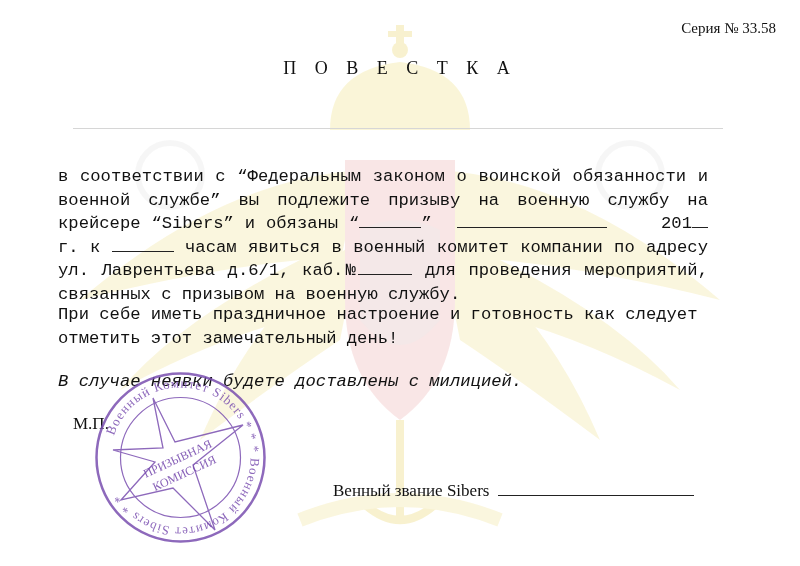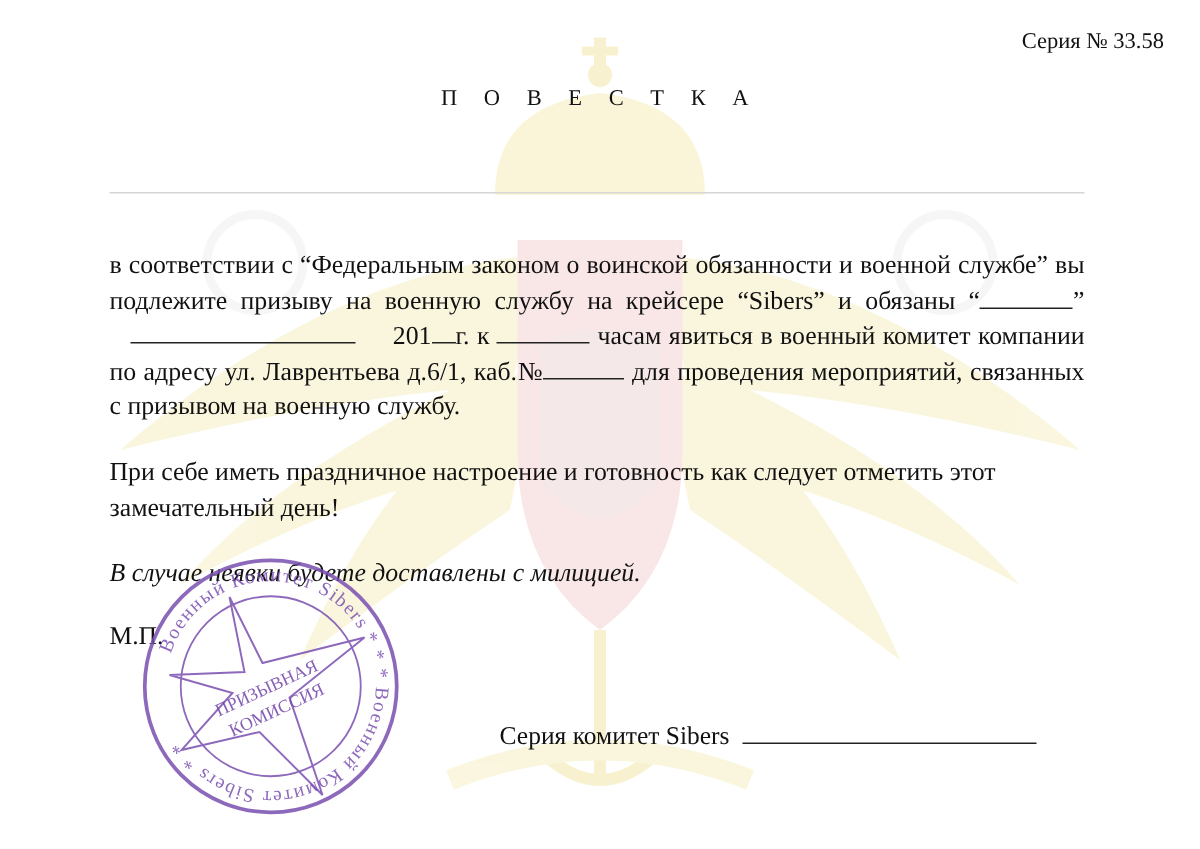--- a/index.html
+++ b/index.html
@@ -1,24 +1,24 @@
 <!DOCTYPE html>
 <html><head>
 <meta charset="utf-8">
 <style>
   html, body { margin:0; padding:0; }
   body { width:800px; height:566px; background:#ffffff; position:relative; overflow:hidden;
          font-family:"Liberation Serif", "DejaVu Serif", serif; color:#111; }
   .watermark { position:absolute; left:0; top:0; width:800px; height:566px; z-index:0; }
   .content { position:absolute; left:0; top:0; width:800px; height:566px; z-index:1; }
   .series { position:absolute; right:24px; top:20px; font-size:15px; }
-  .title { position:absolute; left:0; width:800px; top:58px; text-align:center; font-size:15px; letter-spacing:7px; }
+  .title { position:absolute; left:0; width:800px; top:58px; text-align:center; font-size:18px; letter-spacing:7px; }
   .name-line { position:absolute; left:73px; width:650px; top:128px; border-top:1px solid #d6d6d6; }
   .name-caption { position:absolute; left:73px; width:650px; top:134px; text-align:center; font-size:14px; }
-  .para { position:absolute; left:73px; width:650px; font-size:17.2px; line-height:23.5px; text-align:justify; }
+  .para { position:absolute; left:58px; width:650px; font-size:17.2px; line-height:23.5px; text-align:justify;font-family:Liberation Mono, monospace; }
   .p1 { top:165px; }
   .p2 { top:303px; text-align:left; }
   .p3 { top:370px; font-style:italic; text-align:left; }
   .mp { position:absolute; left:73px; top:414px; font-size:17px; }
   .sign { position:absolute; left:333px; top:481px; font-size:17px; }
   .blank { display:inline-block; border-bottom:1px solid #222; height:14px; vertical-align:baseline; }
   .stamp { position:absolute; left:93px; top:370px; width:175px; height:175px; z-index:2; }
 </style>
 </head>
 <body>
@@ -60,21 +60,21 @@
     <span>часам явиться в военный комитет компании по адресу ул. Лаврентьева д.6/1, каб.№</span><span class="blank" style="width:54px"></span>
     <span>для проведения мероприятий, связанных с призывом на военную службу.</span>
   </div>
 
   <div class="para p3">В случае неявки будете доставлены с милицией.</div>
   <div class="para p2">При себе иметь праздничное настроение и готовность как следует отметить этот замечательный день!</div>
 
   <div class="mp">М.П.</div>
 
   <div class="sign">
-    <span>Серия комитет Sibers</span>
+    <span>Венный звание Sibers</span>
     <span class="blank" style="width:196px; margin-left:4px"></span>
   </div>
 </div>
 
 <svg class="stamp" viewBox="0 0 175 175">
   <defs>
     <path id="stampArc" d="M87.5 87.5 m-70 0 a70 70 0 1 1 140 0 a70 70 0 1 1 -140 0"></path>
   </defs>
   <g fill="none" stroke="#7a4fb0" opacity="0.85">
     <circle cx="87.5" cy="87.5" r="84" stroke-width="2.5"></circle>

